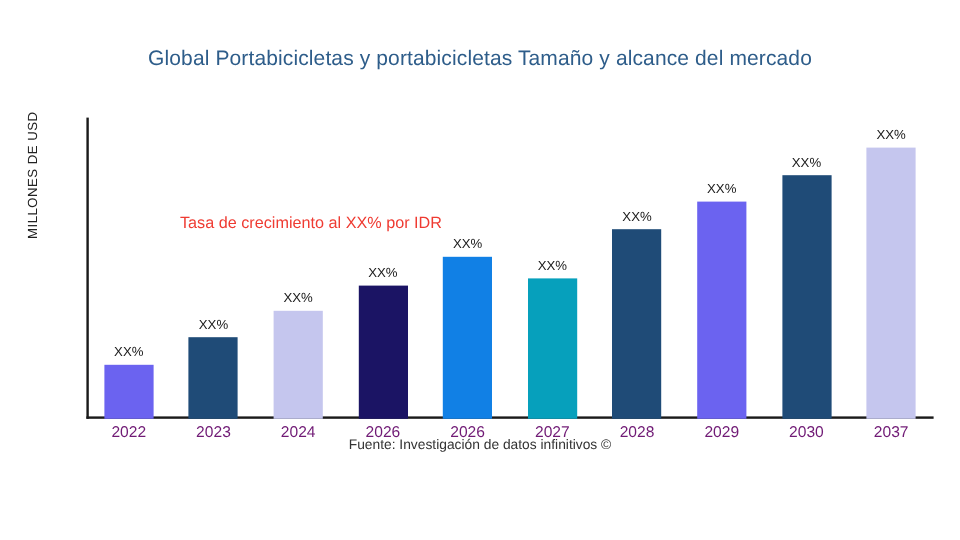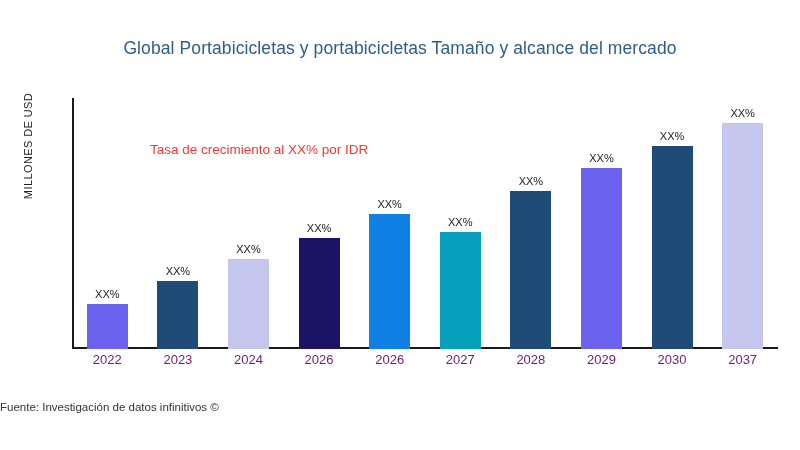--- a/index.html
+++ b/index.html
@@ -113,23 +113,23 @@
   }
   .xtick {
     flex: 1 1 0;
     text-align: center;
     font-size: 13px;
     color: #701a75;
   }
   #source-note {
     position: absolute;
     left: 0;
-    top: 401px;
-    width: 800px;
-    text-align: left;
+    top: 365px;
+    width: 800px;
+    text-align: center;
     font-size: 11.5px;
     color: #333333;
   }
 </style>
 </head>
 <body>
 
 <div id="figure">
 
   <div id="chart-title" style="color: rgb(46, 93, 138);">Global Portabicicletas y portabicicletas Tamaño y alcance del mercado</div>
@@ -176,21 +176,21 @@
           <div class="bar-value">XX%</div>
           <div class="bar-rect" style="height: 203px; background: rgb(31, 75, 119);"></div>
         </div>
         <div class="bar-group">
           <div class="bar-value">XX%</div>
           <div class="bar-rect" style="height: 226px; background: rgb(197, 198, 238);"></div>
         </div>
       </div>
   </div>
 
-  <div id="growth-note" style="color: rgb(239, 59, 50);">Tasa de crecimiento al XX% por IDR</div>
+  <div id="growth-note" style="color: rgb(239, 59, 50); margin-top: 36px;">Tasa de crecimiento al XX% por IDR</div>
 
   <div id="xticks">
       <div class="xtick">2022</div>
       <div class="xtick">2023</div>
       <div class="xtick">2024</div>
       <div class="xtick">2026</div>
       <div class="xtick">2026</div>
       <div class="xtick">2027</div>
       <div class="xtick">2028</div>
       <div class="xtick">2029</div>

